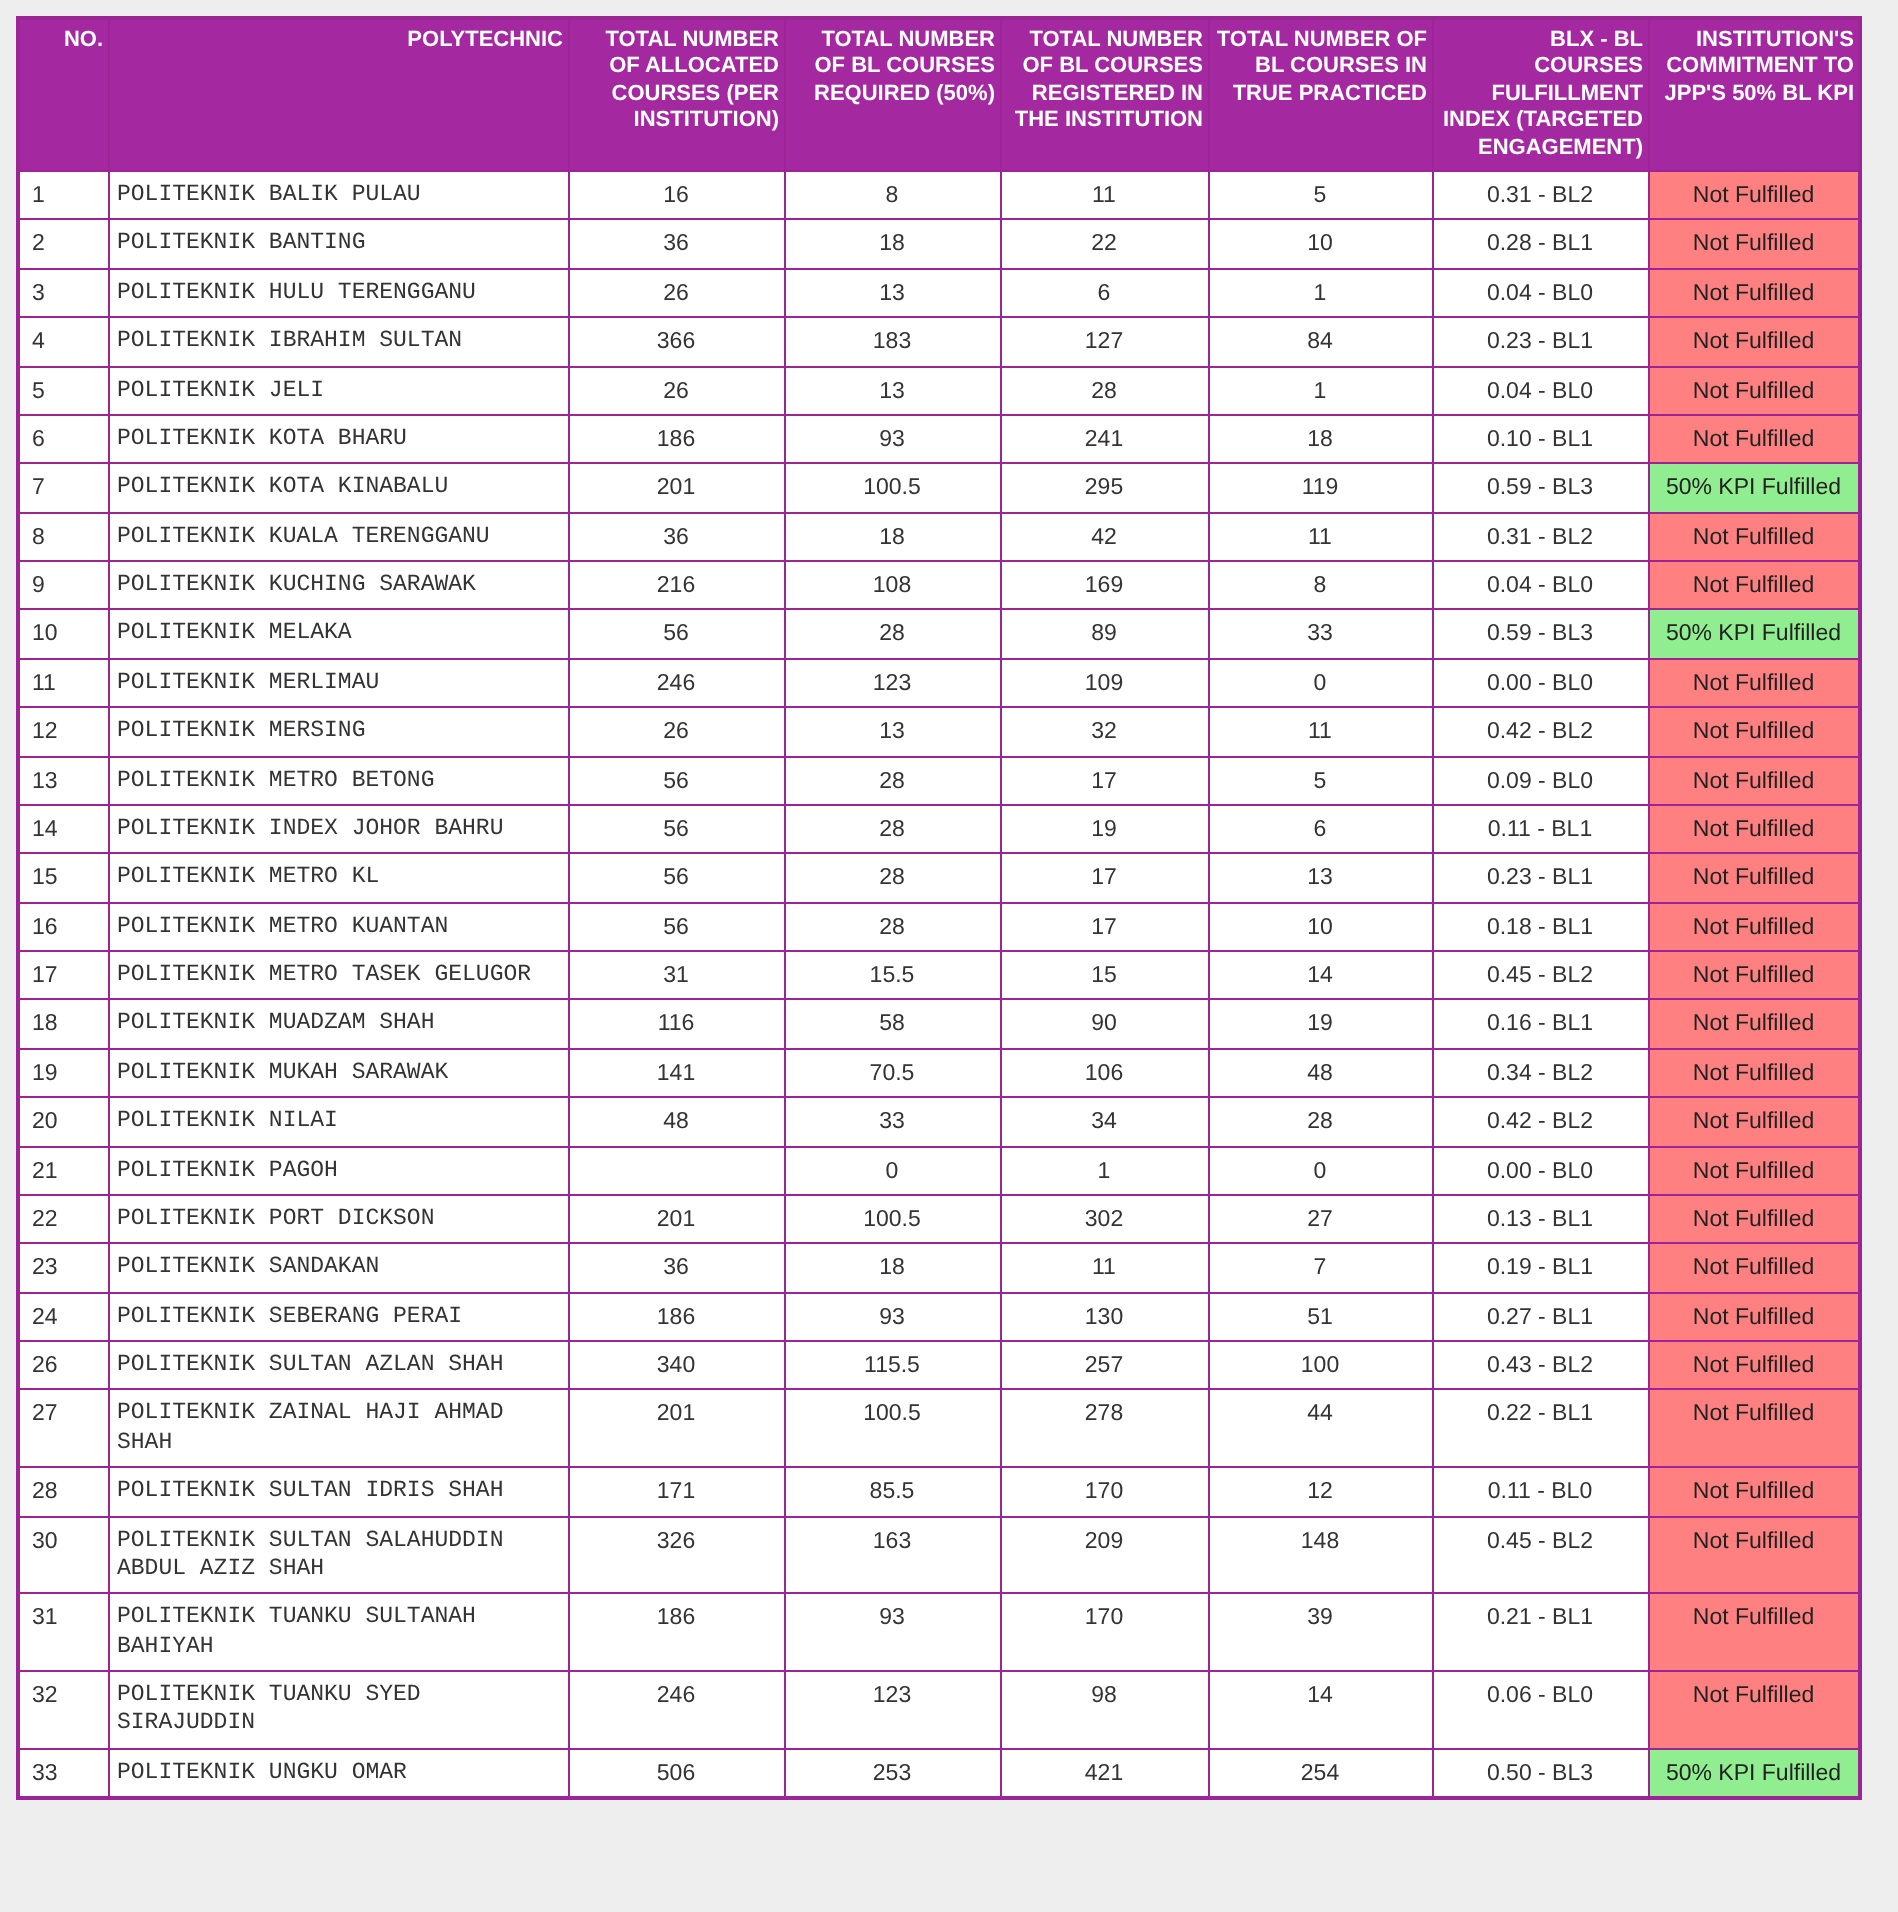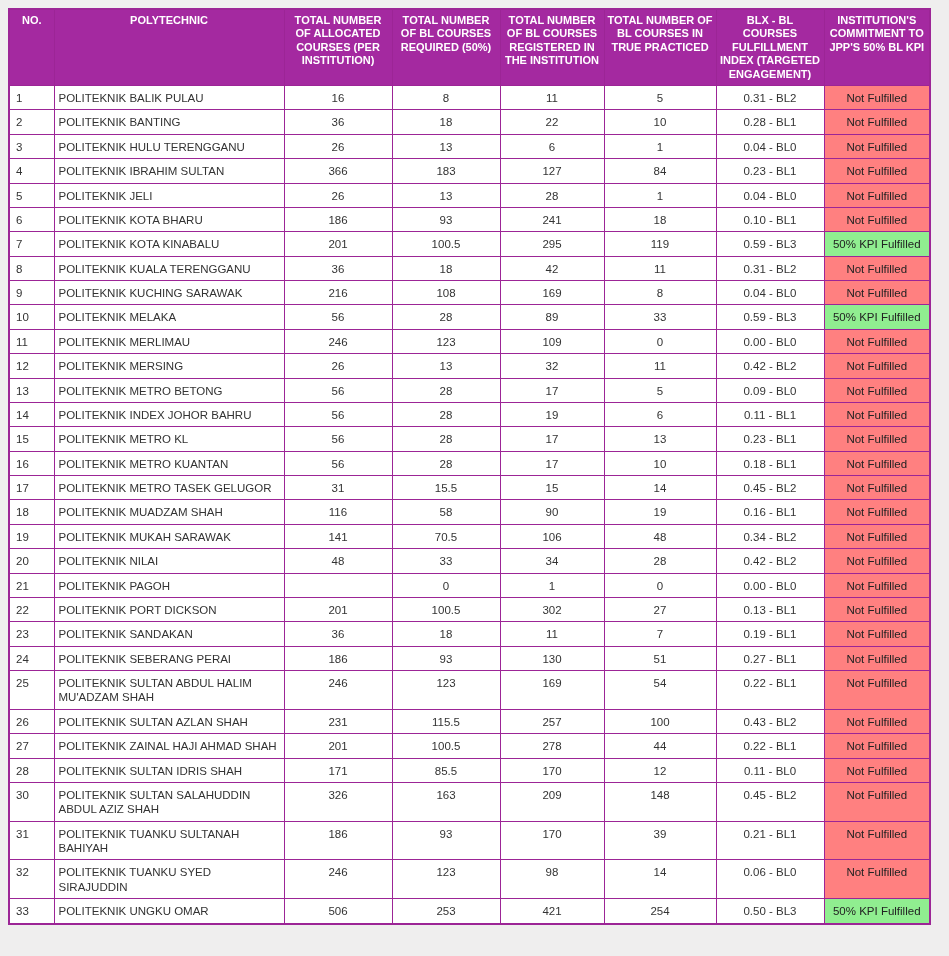--- a/index.html
+++ b/index.html
@@ -30,34 +30,34 @@
   }
   th, td {
     border: 1px solid var(--border);
     overflow: hidden;
   }
   th {
     background: var(--header-bg);
     color: #ffffff;
     font-size: 11px;
     font-weight: bold;
-    text-align: center;
+    text-align: right;
     vertical-align: top;
     padding: 4px 2px;
     line-height: 1.22;
   }
   td {
     font-size: 11.5px;
     color: var(--text);
     padding: 5px 4px 4px 4px;
     vertical-align: top;
     line-height: 1.25;
   }
   td.col-no { text-align: left; padding-left: 6px; }
-  td.col-polytechnic { text-align: left; }
+  td.col-polytechnic { text-align: left; font-family: Liberation Mono, monospace; }
   td.col-allocated, td.col-required, td.col-registered,
   td.col-practiced, td.col-blx, td.col-commitment { text-align: center; }
   td.not-fulfilled { background: var(--red); color: #222; }
   td.fulfilled { background: var(--green); color: #222; }
 </style>
 </head>
 <body>
 
 <div class="page">
   <table>
@@ -318,33 +318,23 @@
           <td class="col-no">24</td>
           <td class="col-polytechnic">POLITEKNIK SEBERANG PERAI</td>
           <td class="col-allocated">186</td>
           <td class="col-required">93</td>
           <td class="col-registered">130</td>
           <td class="col-practiced">51</td>
           <td class="col-blx">0.27 - BL1</td>
           <td class="col-commitment not-fulfilled">Not Fulfilled</td>
         </tr>
         <tr>
-          <td class="col-no">25</td>
-          <td class="col-polytechnic">POLITEKNIK SULTAN ABDUL HALIM MU'ADZAM SHAH</td>
-          <td class="col-allocated">246</td>
-          <td class="col-required">123</td>
-          <td class="col-registered">169</td>
-          <td class="col-practiced">54</td>
-          <td class="col-blx">0.22 - BL1</td>
-          <td class="col-commitment not-fulfilled">Not Fulfilled</td>
-        </tr>
-        <tr>
           <td class="col-no">26</td>
           <td class="col-polytechnic">POLITEKNIK SULTAN AZLAN SHAH</td>
-          <td class="col-allocated">231</td>
+          <td class="col-allocated">340</td>
           <td class="col-required">115.5</td>
           <td class="col-registered">257</td>
           <td class="col-practiced">100</td>
           <td class="col-blx">0.43 - BL2</td>
           <td class="col-commitment not-fulfilled">Not Fulfilled</td>
         </tr>
         <tr>
           <td class="col-no">27</td>
           <td class="col-polytechnic">POLITEKNIK ZAINAL HAJI AHMAD SHAH</td>
           <td class="col-allocated">201</td>

